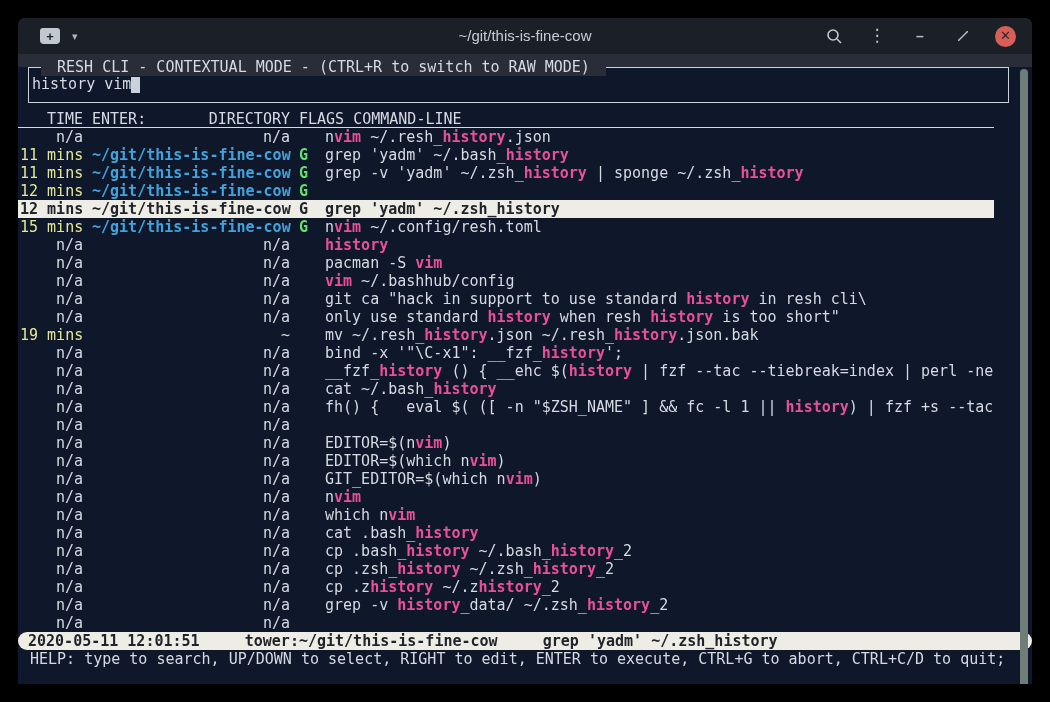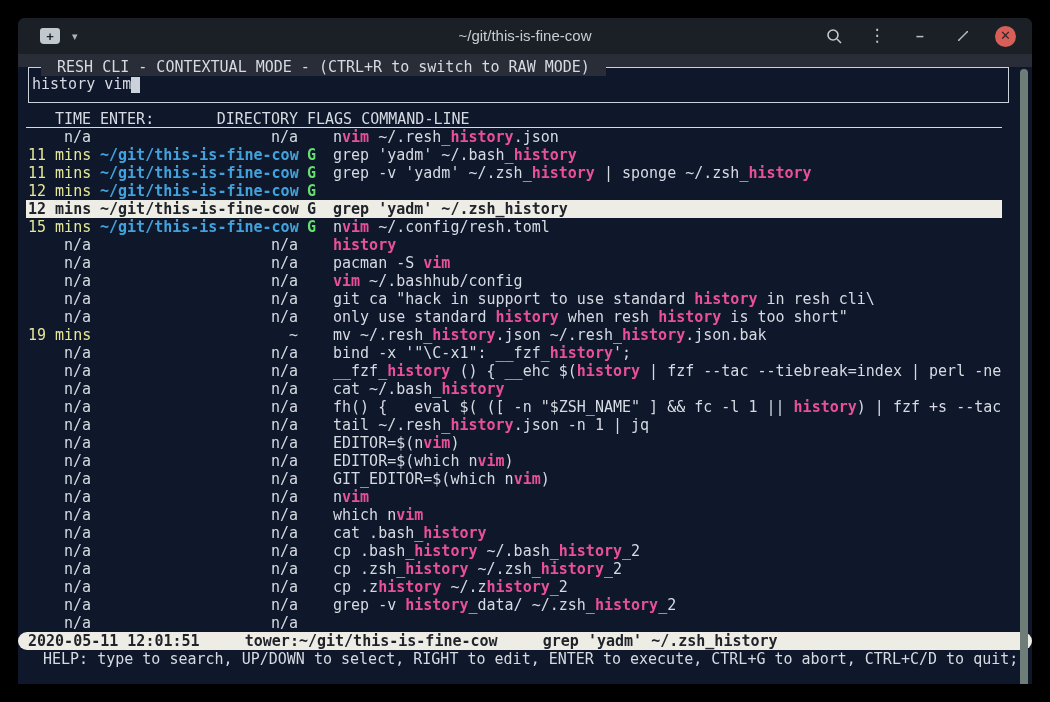--- a/index.html
+++ b/index.html
@@ -20,37 +20,37 @@
   .kebab{letter-spacing:0;font-size:17px;color:#c2c8cf;}
   .min-glyph{color:#b6bcc4;font-weight:bold;font-size:14px;}
   .close-btn{width:21px;height:21px;border-radius:50%;background:#d85f58;display:flex;align-items:center;justify-content:center;
              color:#30262b;font-size:13px;font-weight:bold;}
   
   .terminal{position:relative;height:630px;background:#0f172a;}
   .searchbox{position:relative;margin:13px 18px 0 10px;width:981px;height:36px;border:1px solid #ccd2da;padding:7px 6px 0 3px;}
   .sb-legend{position:absolute;top:-10px;left:12px;background:#282d37;padding:0 7px;color:#d6dae2;white-space:pre;}
   .sb-query{display:inline;white-space:pre;color:#d6dae2;}
   .sb-cursor{display:inline-block;width:9px;height:16px;background:#ccd2da;vertical-align:text-bottom;}
-  .list{margin-left:8px;width:976px;}
+  .list{margin-left:0;width:976px;}
   .hdr{display:flex;height:18px;margin-top:7px;border-bottom:1px solid #d6dae2;white-space:pre;padding-left:2px;}
   .c-time{width:63px;text-align:right;flex:none;white-space:pre;}
   .c-dir{width:198px;margin-left:9px;text-align:right;flex:none;white-space:pre;}
   .hdr .c-dir{display:flex;justify-content:space-between;text-align:left;}
   .c-flag{width:9px;margin-left:9px;flex:none;white-space:pre;font-weight:bold;color:#67de70;}
   .c-cmd{margin-left:17px;flex:1;white-space:pre;overflow:hidden;}
   .rows{}
   .row{display:flex;height:18px;overflow:hidden;padding-left:2px;align-items:flex-end;}
   .row .c-time.known{color:#e5e798;}
   .row .c-dir.git{color:#41a3dd;font-weight:bold;}
   .m{color:#e9509c;font-weight:bold;}
   .row.selected{background:#edece5;font-weight:bold;}
   .row.selected span, .row.selected .m, .row.selected .c-dir.git, .row.selected .c-time.known, .row.selected .c-flag{color:#20242a !important;}
   .statusbar{height:18px;background:#edece5;color:#20242a;font-weight:bold;white-space:pre;padding-left:10px;display:flex;border-radius:9px;}
   .statusbar span{white-space:pre;}
-  .helpline{height:18px;white-space:pre;color:#d6dae2;margin-left:25px;overflow:hidden;}
+  .helpline{height:18px;white-space:pre;color:#d6dae2;margin-left:12px;overflow:hidden;}
   .scrollbar{position:absolute;top:2px;right:4px;width:8px;height:624px;border-radius:4px;background:#6f7d79;}
 </style>
 </head>
 <body>
 
 <div class="stage">
   <div class="window">
 
     <div class="titlebar">
       <div class="tb-left">
@@ -188,21 +188,20 @@
             <div class="row">
               <span class="c-time">n/a</span>
               <span class="c-dir">n/a</span>
               <span class="c-flag"></span>
               <span class="c-cmd"><span>fh() {   eval $( ([ -n "$ZSH_NAME" ] &amp;&amp; fc -l 1 || </span><span class="m">history</span><span>) | fzf +s --tac</span></span>
             </div>
             <div class="row">
               <span class="c-time">n/a</span>
               <span class="c-dir">n/a</span>
               <span class="c-flag"></span>
-              <span class="c-cmd"><span>tail ~/.resh_</span><span class="m">history</span><span>.json -n 1 | jq</span></span>
             </div>
             <div class="row">
               <span class="c-time">n/a</span>
               <span class="c-dir">n/a</span>
               <span class="c-flag"></span>
               <span class="c-cmd"><span>EDITOR=$(n</span><span class="m">vim</span><span>)</span></span>
             </div>
             <div class="row">
               <span class="c-time">n/a</span>
               <span class="c-dir">n/a</span>

